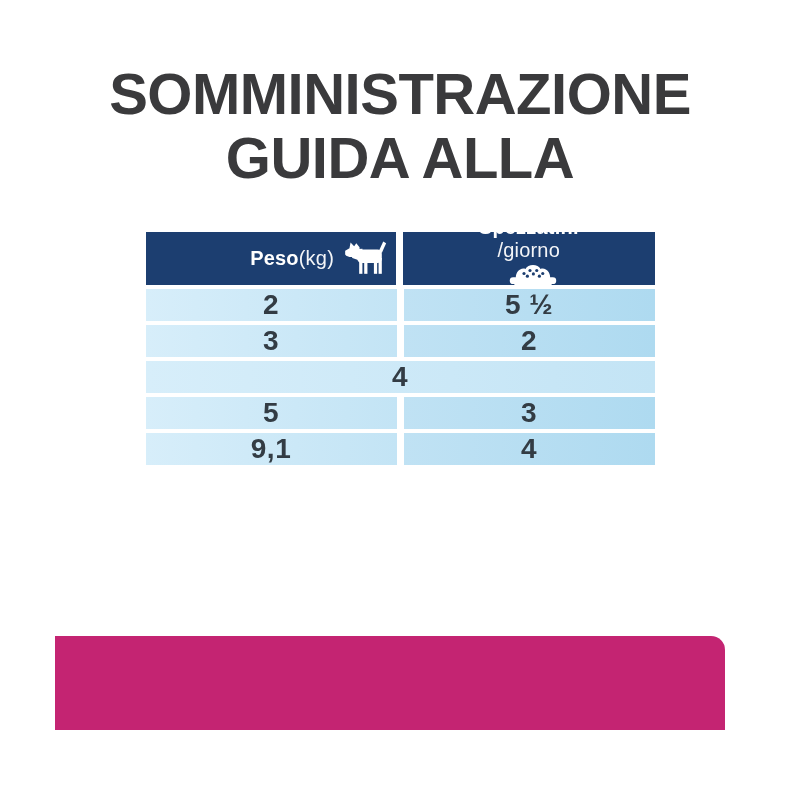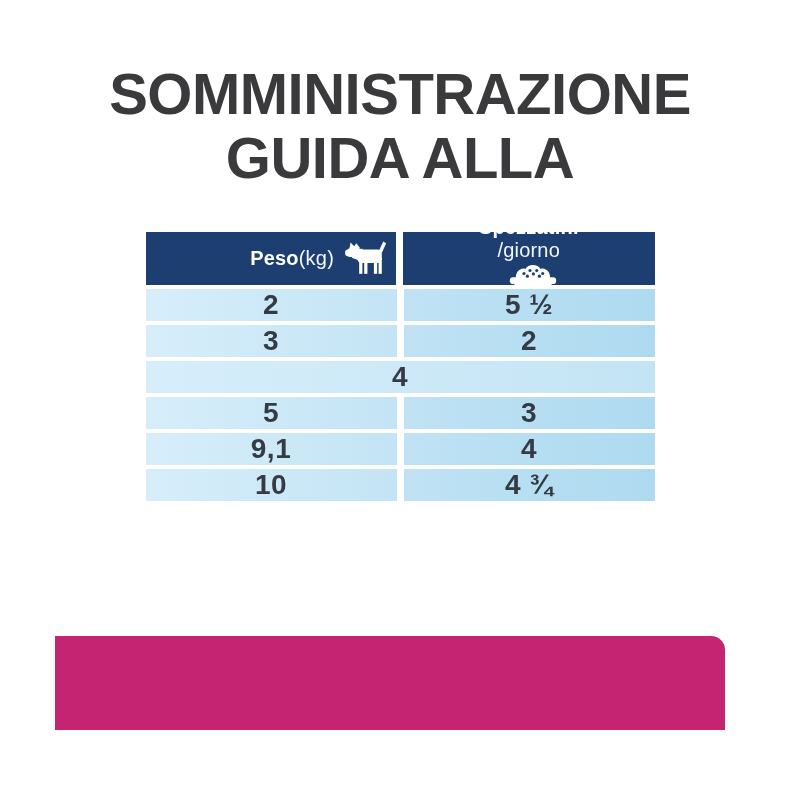--- a/index.html
+++ b/index.html
@@ -99,19 +99,15 @@
     <div class="td peso">4</div>
   </div>
   <div class="trow">
     <div class="td peso">5</div>
     <div class="td spezzatini">3</div>
   </div>
   <div class="trow">
     <div class="td peso">9,1</div>
     <div class="td spezzatini">4</div>
   </div>
-  <div class="trow">
-    <div class="td peso">10</div>
-    <div class="td spezzatini">4 ¾</div>
-  </div>
 </div>
 
 <div class="accent-bar"></div>
 
 </body></html>

